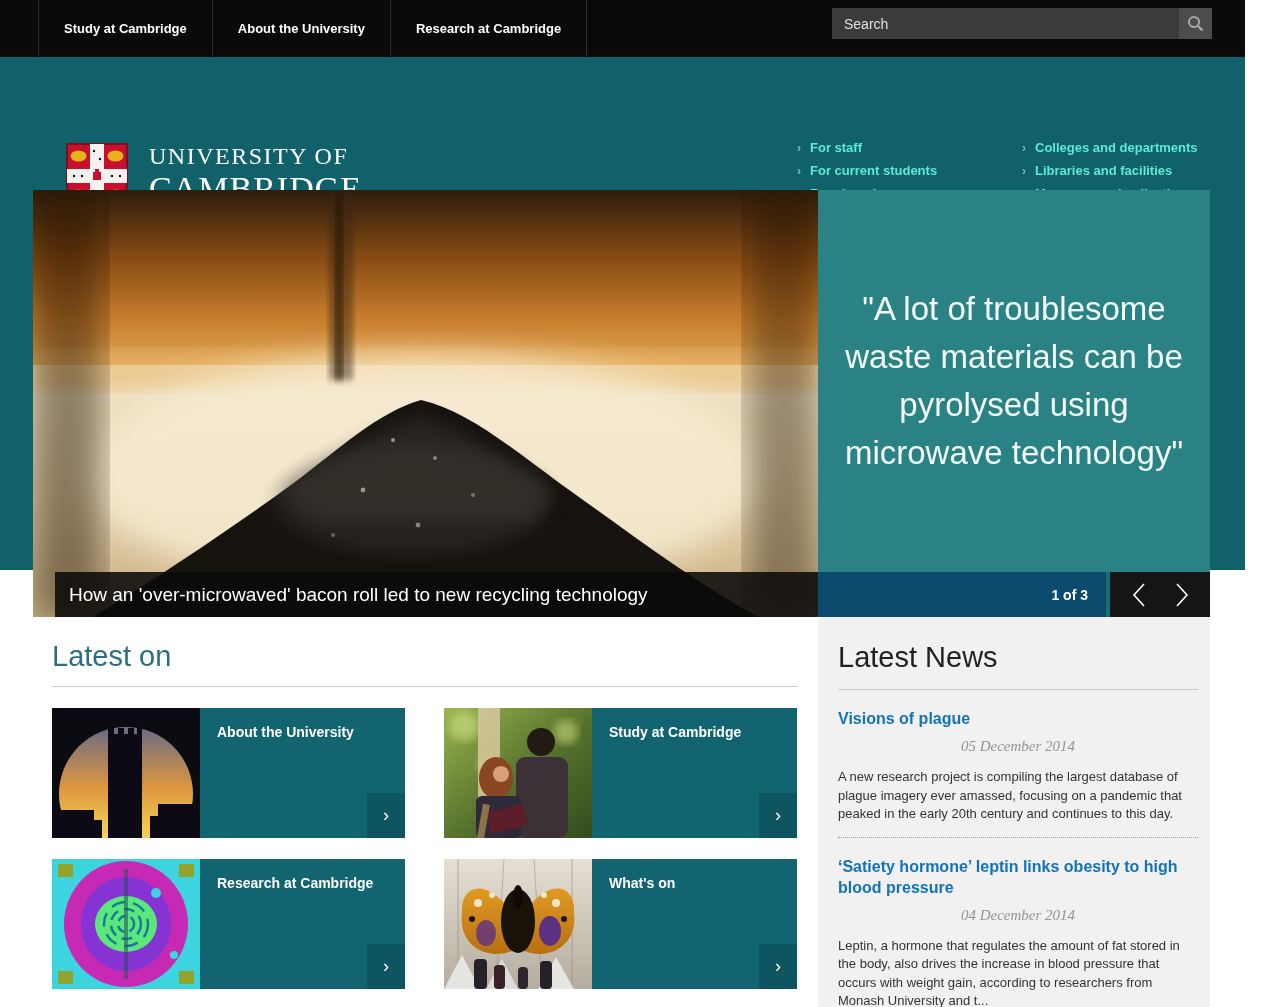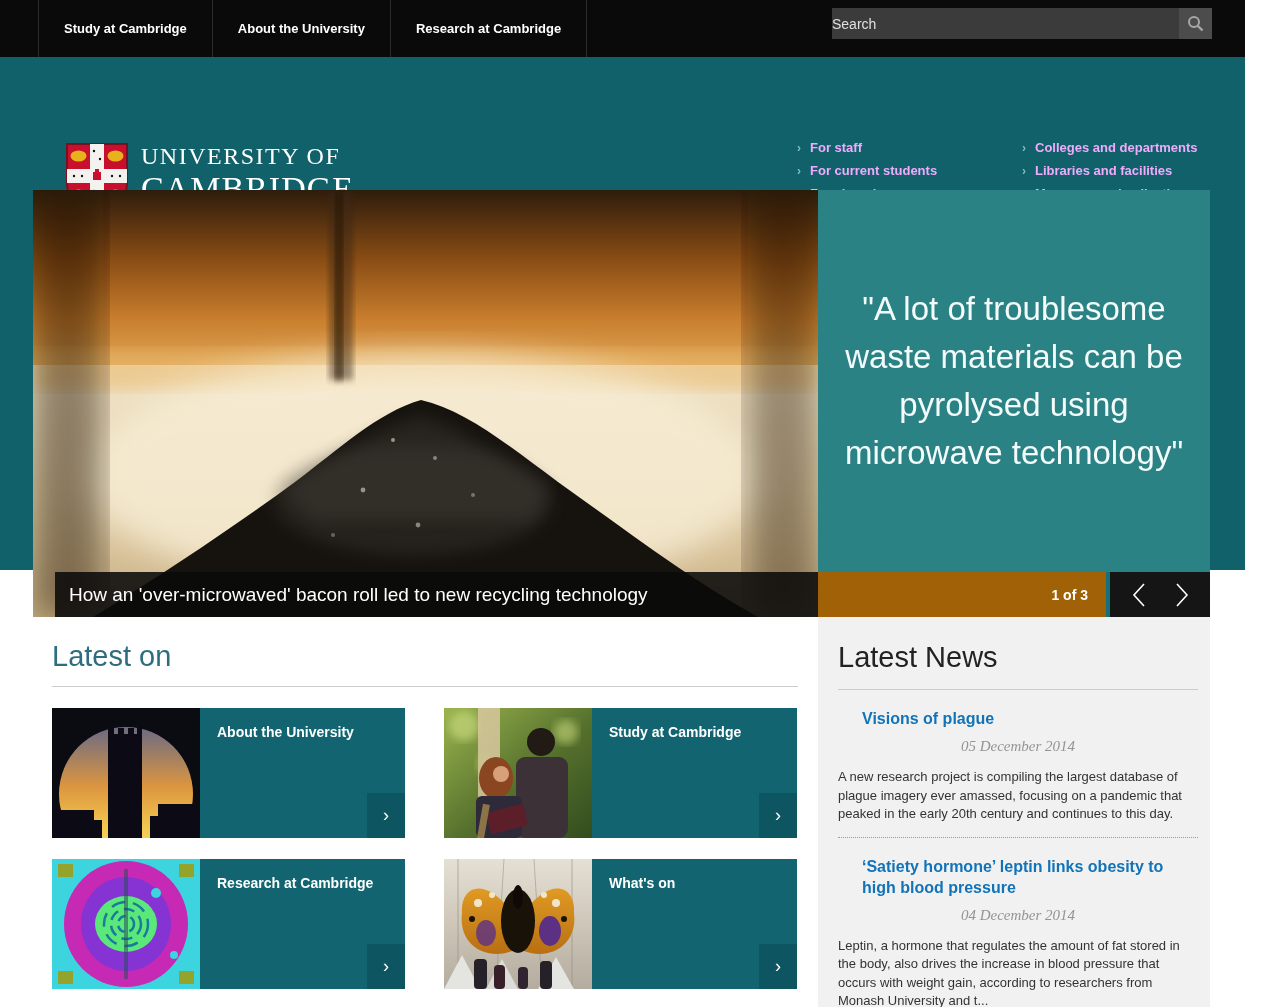--- a/index.html
+++ b/index.html
@@ -12,55 +12,55 @@
   
   .topbar { position:absolute; left:0; top:0; width:1263px; height:57px; background:#0a0a0a; }
   .topnav { position:absolute; left:38px; top:0; height:57px; display:flex; border-left:1px solid #2d2d2d; }
   .topnav .tab {
     display:flex; align-items:center; padding:0 25px; height:57px;
     color:#ffffff; font-size:13px; font-weight:bold; border-right:1px solid #2d2d2d; cursor:pointer;
   }
   .searchbox { position:absolute; right:51px; top:8px; width:380px; height:31px; display:flex; }
   .searchbox input {
     flex:1; background:#3b3b3b; border:none; outline:none; color:#ffffff;
-    font-size:14px; padding-left:0; font-family:"Liberation Sans", sans-serif;
+    font-size:14px; padding-left:12px; font-family:"Liberation Sans", sans-serif;
   }
   .searchbox input::placeholder { color:#e0e0e0; opacity:1; }
   .search-btn { width:33px; height:31px; background:#4c4c4c; border:none; display:flex; align-items:center; justify-content:center; cursor:pointer; }
 
   
   .tealband { position:absolute; left:0; top:57px; width:1263px; height:513px; background:#11616b; }
-  .logo { position:absolute; left:66px; top:86px; display:flex; gap:13px; align-items:flex-start; cursor:pointer; }
+  .logo { position:absolute; left:66px; top:86px; display:flex; gap:21px; align-items:flex-start; cursor:pointer; }
   .logo-text { color:#ffffff; font-family:"Liberation Serif", serif; }
   .logo-line1 { font-size:24px; letter-spacing:1.5px; line-height:27px; }
   .logo-line2 { font-size:34px; letter-spacing:1px; line-height:37px; }
   .quicklinks { position:absolute; top:79px; }
   .quicklinks.col1 { left:797px; }
   .quicklinks.col2 { left:1022px; }
   .quicklinks .qlink { display:flex; align-items:center; height:23px; cursor:pointer; }
   .quicklinks .chev { color:#82bcc1; font-size:12px; margin-right:9px; font-weight:bold; }
-  .quicklinks .qtext { color:#f0abfc; font-size:13px; font-weight:bold; }
+  .quicklinks .qtext { color:#5eead4; font-size:13px; font-weight:bold; }
 
   
   .hero-img { position:absolute; left:33px; top:190px; width:785px; height:427px; overflow:hidden; cursor:pointer; }
   .hero-img svg { display:block; width:100%; height:100%; }
   .hero-caption {
     position:absolute; left:22px; right:0; bottom:0; height:45px;
     background:rgba(10,10,10,0.88); display:flex; align-items:center;
     padding-left:14px; color:#ffffff; font-size:19px; font-weight:300;
   }
   .quote-panel {
     position:absolute; left:818px; top:190px; width:392px; height:382px;
     background:#2a8285; display:flex; align-items:center; justify-content:center;
     text-align:center; padding:0 24px; color:#f3fbfb; font-size:33px;
     line-height:48px; font-weight:300;
   }
   .pagebar { position:absolute; left:818px; top:572px; width:392px; height:45px; display:flex; }
   .page-counter {
-    width:288px; background:#a16207; color:#ffffff; font-size:14px; font-weight:bold;
+    width:288px; background:#0c4a6e; color:#ffffff; font-size:14px; font-weight:bold;
     display:flex; align-items:center; justify-content:flex-end; padding-right:18px;
   }
   .page-divider { width:4px; background:#15707a; }
   .page-arrows { flex:1; background:#151515; display:flex; align-items:center; justify-content:center; gap:27px; }
   .arrow-btn { background:none; border:none; cursor:pointer; display:flex; align-items:center; }
 
   
   .focus-title { position:absolute; left:52px; top:640px; font-size:29px; font-weight:300; color:#2e6d7d; }
   .focus-rule { position:absolute; left:52px; top:686px; width:746px; height:1px; background:#cccccc; }
   .tile { position:absolute; width:353px; height:130px; cursor:pointer; }
@@ -75,21 +75,21 @@
   .tile-chevron {
     position:absolute; right:0; bottom:0; width:38px; height:45px; background:#0d5560;
     color:#ffffff; display:flex; align-items:center; justify-content:center; font-size:18px;
   }
 
   
   .news { position:absolute; left:818px; top:617px; width:392px; height:390px; background:#f1f1f1; padding:24px 12px 0 20px; }
   .news-title { font-size:29px; font-weight:300; color:#222222; }
   .news-rule { margin-top:15px; border-top:1px solid #cccccc; }
   .news-item { padding:18px 0 13px 0; border-bottom:1px dotted #9a9a9a; }
-  .news-item-title { color:#1173b8; font-size:16px; font-weight:bold; line-height:21px; cursor:pointer;margin-left:24px; }
+  .news-item-title { color:#1173b8; font-size:16px; font-weight:bold; line-height:21px; cursor:pointer; }
   .news-date { margin-top:9px; font-family:"Liberation Serif", serif; font-style:italic; font-size:15px; color:#949494;text-align:center; }
   .news-body { margin-top:13px; font-size:13px; line-height:18.5px; color:#333333; }
 </style>
 </head>
 <body>
 
 <div class="page">
 
   <header class="topbar">
     <nav class="topnav">

